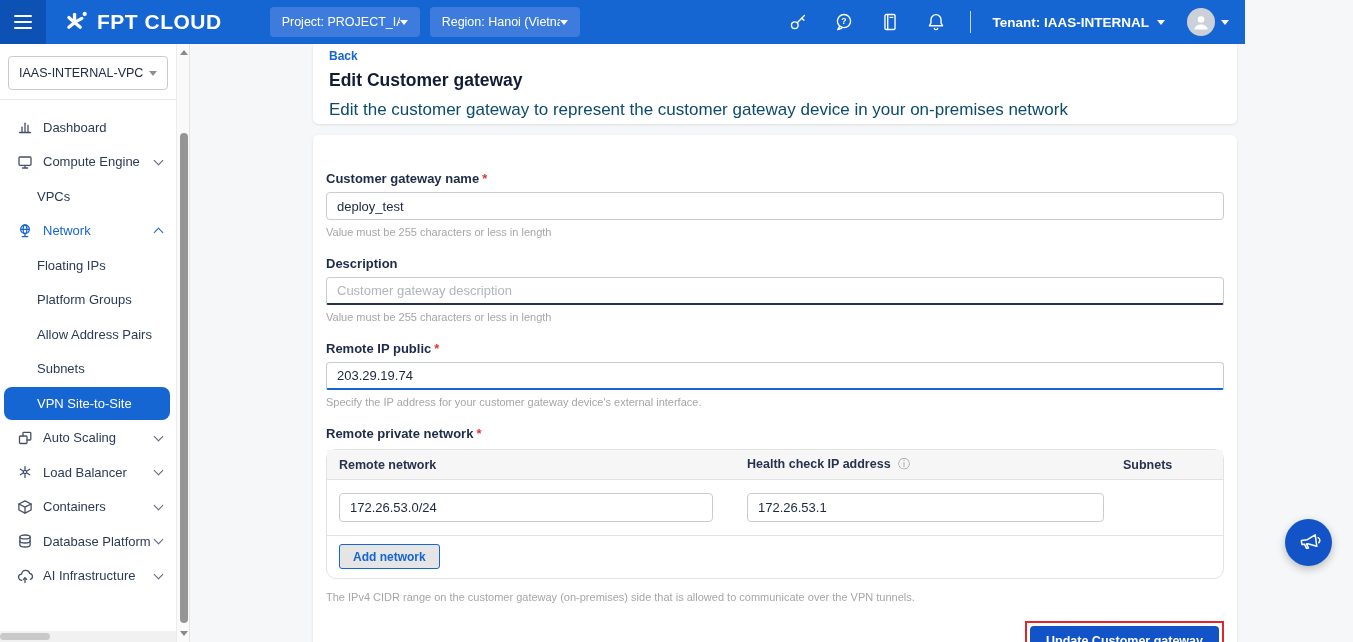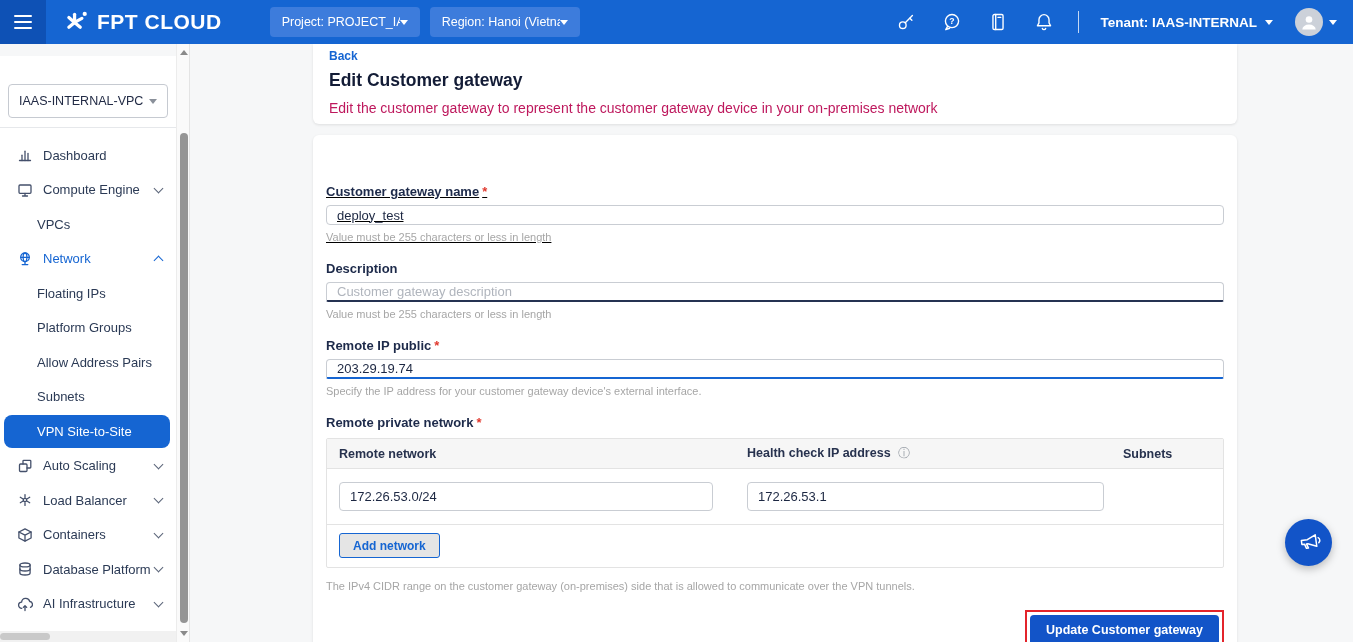--- a/index.html
+++ b/index.html
@@ -1,40 +1,40 @@
 <!DOCTYPE html>
 <html><head>
 <meta charset="utf-8">
 <style>
   * { margin:0; padding:0; box-sizing:border-box; }
   html,body { width:1353px; height:642px; overflow:hidden; font-family:"Liberation Sans", sans-serif; background:#f6f7f8; }
 
   
-  .navbar { position:absolute; top:0; left:0; width:1353px; height:44px; background:#1565d2; display:flex; align-items:center; z-index:30; }
+  .navbar { position:absolute; top:0; left:0; width:1245px; height:44px; background:#1565d2; display:flex; align-items:center; z-index:30; }
   .burger { width:46px; height:44px; background:#0e51b5; display:flex; align-items:center; justify-content:center; cursor:pointer; flex:0 0 auto; }
   .burger .bars { width:18px; display:flex; flex-direction:column; gap:3.5px; }
   .burger .bars i { display:block; height:2.5px; background:#fff; border-radius:1px; }
   .logo { display:flex; align-items:center; gap:7px; margin-left:18px; flex:0 0 auto; }
   .logo-text { color:#fff; font-weight:bold; font-size:21px; letter-spacing:.5px; }
   .pill { height:30px; background:#3d7cdc; border-radius:4px; color:#fff; font-size:12.5px; display:flex; align-items:center; padding:0 12px; width:150px; cursor:pointer; }
   .pill .txt { white-space:nowrap; overflow:hidden; }
   .pill-project { margin-left:48px; }
   .pill-region { margin-left:10px; }
   .caret { width:0; height:0; border-left:4.5px solid transparent; border-right:4.5px solid transparent; border-top:5px solid #fff; margin-left:auto; }
   .nav-right { margin-left:auto; display:flex; align-items:center; gap:22px; padding-right:16px; }
   .nav-ic { width:24px; height:24px; display:flex; align-items:center; justify-content:center; cursor:pointer; }
   .nav-ic svg { width:22px; height:22px; stroke:#fff; fill:none; stroke-width:1.5; stroke-linecap:round; stroke-linejoin:round; }
   .nav-sep { width:1px; height:22px; background:rgba(255,255,255,.75); }
   .tenant { display:flex; align-items:center; gap:8px; color:#fff; font-size:13.5px; font-weight:bold; cursor:pointer; }
   .avatar-wrap { display:flex; align-items:center; gap:6px; cursor:pointer; }
   .avatar { width:28px; height:28px; border-radius:50%; background:#ccd1d9; display:flex; align-items:center; justify-content:center; overflow:hidden; }
   .avatar svg { width:20px; height:20px; fill:#fff; }
 
   
-  .sidebar { position:absolute; top:56px; left:0; width:176px; bottom:0; background:#fff; z-index:20; }
+  .sidebar { position:absolute; top:28px; left:0; width:176px; bottom:0; background:#fff; z-index:20; }
   .vpc-select { margin:28px 8px 0 8px; height:34px; border:1px solid #c6cad1; border-radius:4px; display:flex; align-items:center; padding:0 10px; font-size:12.5px; color:#222b45; cursor:pointer; background:#fff; }
   .vpc-select .sel-caret { width:0;height:0;border-left:4px solid transparent;border-right:4px solid transparent;border-top:5px solid #8a909a; margin-left:auto; }
   .side-divider { height:1px; background:#e6e8eb; margin-top:9px; }
   .menu { padding-top:10px; }
   .m-item { height:34.5px; display:flex; align-items:center; padding:0 14px 0 17px; font-size:13px; color:#2b3a55; cursor:pointer; position:relative; }
   .m-item .ic { width:16px; height:16px; margin-right:10px; flex:0 0 auto; display:flex; align-items:center; justify-content:center; }
   .m-item .ic svg { width:16px; height:16px; stroke:#44506b; fill:none; stroke-width:1.3; stroke-linecap:round; stroke-linejoin:round; }
   .m-item.accent { color:#1565d2; }
   .m-item.accent .ic svg { stroke:#1565d2; }
   .chev { width:7px; height:7px; border-right:1.6px solid #5a6478; border-bottom:1.6px solid #5a6478; margin-left:auto; transform:rotate(45deg); margin-top:-3px; }
@@ -53,32 +53,32 @@
   .vscroll .thumb { position:absolute; left:2.5px; width:8px; top:89px; height:490px; background:#959595; border-radius:5px; }
   .hscroll { position:absolute; left:0; bottom:0; width:176px; height:11px; background:#f1f1f1; z-index:26; }
   .hscroll .thumb { position:absolute; left:0; top:2px; height:7px; width:50px; background:#c9c9c9; border-radius:4px; }
 
   
   .main { position:absolute; top:44px; left:190px; right:0; bottom:0; background:#f6f7f8; overflow:hidden; }
   .card { position:absolute; left:123px; width:924px; background:#fff; box-shadow:0 1px 3px rgba(0,0,0,.10); }
   .head-card { top:0; height:80px; border-radius:0 0 6px 6px; padding:2px 16px 0 16px; }
   .back-link { color:#1565d2; font-size:12px; font-weight:bold; cursor:pointer; display:inline-block; margin-top:1px; }
   .page-title { font-size:17.5px; font-weight:bold; color:#131c36; margin-top:6px; }
-  .page-sub { font-size:14px; color:#be185d; margin-top:9px; }
+  .page-sub { font-size:17px; color:#0c4a6e; margin-top:9px; }
   .form-card { top:91px; height:560px; border-radius:6px; padding:0 13px; }
   .f-label { font-size:13px; font-weight:bold; color:#1d2a4a; }
   .f-label .req { color:#e0392e; margin-left:3px; font-weight:bold; }
-  .fg1 { margin-top:49px;text-decoration:underline; } .fg2,.fg3,.fg4 { margin-top:18px; }
-  .f-input { display:block; width:100%; height:20px; border:1px solid #c9cdd3; border-radius:4px; padding:0 10px; font-size:13px; color:#1c2742; font-family:"Liberation Sans",sans-serif; margin-top:6px; outline:none; background:#fff; }
+  .fg1 { margin-top:36px; } .fg2,.fg3,.fg4 { margin-top:18px; }
+  .f-input { display:block; width:100%; height:28px; border:1px solid #c9cdd3; border-radius:4px; padding:0 10px; font-size:13px; color:#1c2742; font-family:"Liberation Sans",sans-serif; margin-top:6px; outline:none; background:#fff; }
   .f-input::placeholder { color:#b0b5bd; }
   .f-input.dark-underline { border-bottom:2px solid #253252; border-radius:4px 4px 2px 2px; }
   .f-input.focus-underline { border-bottom:2px solid #1565d2; border-radius:4px 4px 2px 2px; }
   .f-helper { font-size:11px; color:#a6a6a6; margin-top:6px; }
 
-  .net-table { margin-top:8px; border:1px solid #e3e3e3; border-radius:2px; }
+  .net-table { margin-top:8px; border:1px solid #e3e3e3; border-radius:10px; }
   .nt-head { display:grid; grid-template-columns:408px 376px 1fr; background:#f6f6f6; border-bottom:1px solid #e3e3e3; height:30px; align-items:center; padding:0 12px; font-size:12.5px; font-weight:bold; color:#27324e; }
   .nt-head .info { color:#9aa0a8; font-weight:normal; font-size:12px; margin-left:4px; cursor:pointer; }
   .nt-row { display:grid; grid-template-columns:408px 376px 1fr; padding:13px 12px; border-bottom:1px solid #e3e3e3; align-items:center; }
   .cell-input { height:29px; border:1px solid #c9cdd3; border-radius:4px; padding:0 10px; font-size:13px; color:#1c2742; font-family:"Liberation Sans",sans-serif; outline:none; }
   .cell-input.c1 { width:374px; } .cell-input.c2 { width:357px; }
   .nt-foot { padding:8px 12px 9px 12px; }
   .add-btn { background:#e5e5e5; border:1px solid #1565d2; color:#1565d2; font-size:12px; font-weight:bold; border-radius:3px; height:25px; padding:0 13px; cursor:pointer; font-family:"Liberation Sans",sans-serif; }
 
   .form-footer { display:flex; justify-content:flex-end; align-items:center; margin-top:6px; gap:14px; }
   .cancel-btn { background:none; border:none; font-size:13px; font-weight:normal; color:#1c2742; cursor:pointer; font-family:"Liberation Sans",sans-serif; padding:6px 8px;margin-top:36px; }

